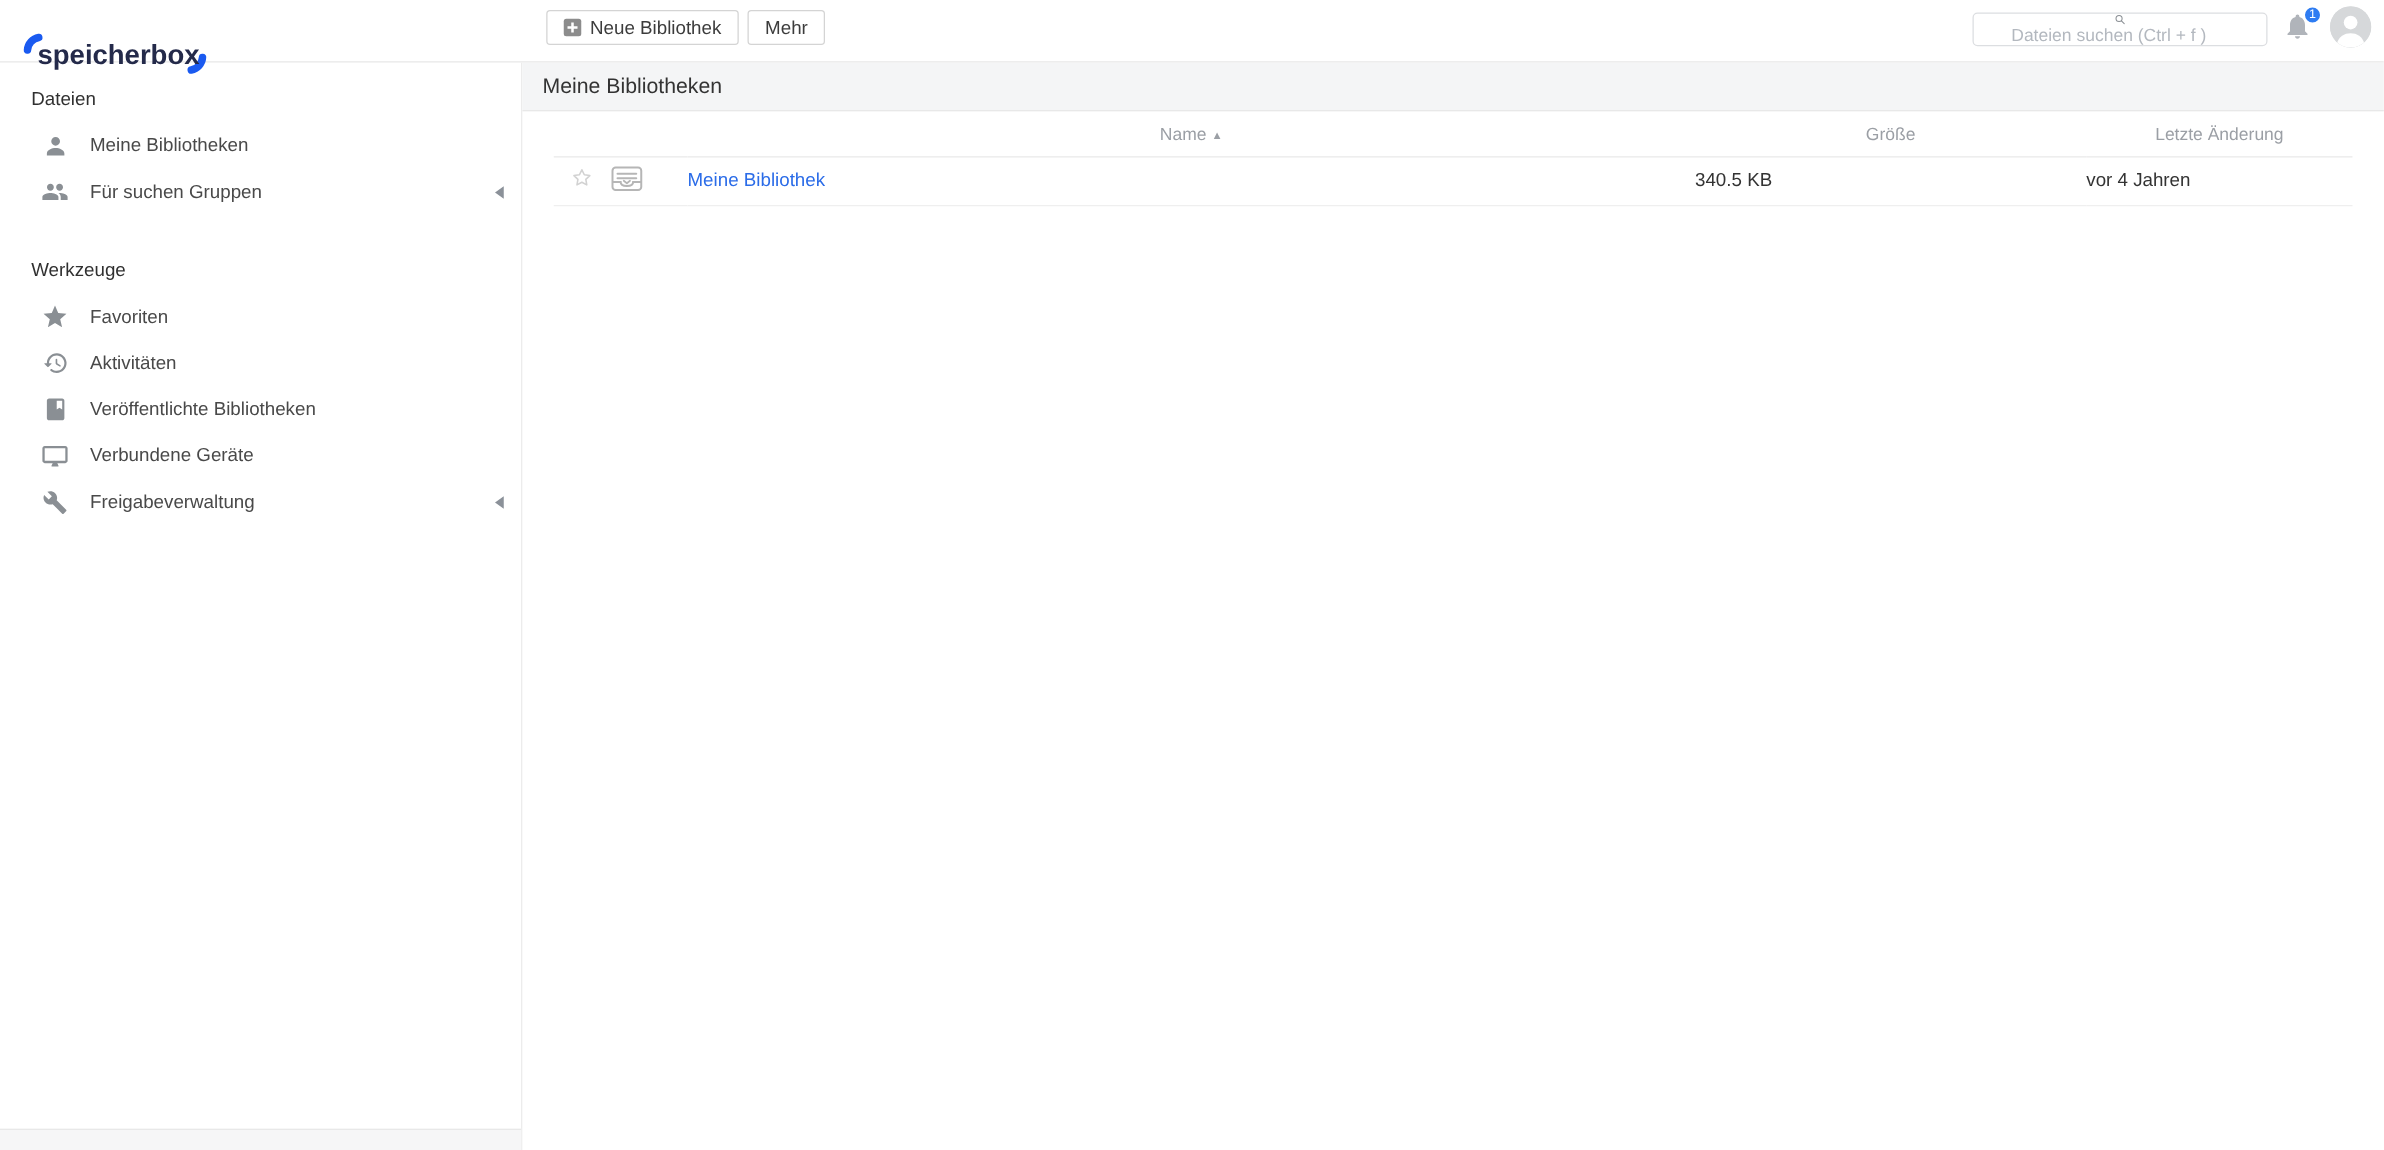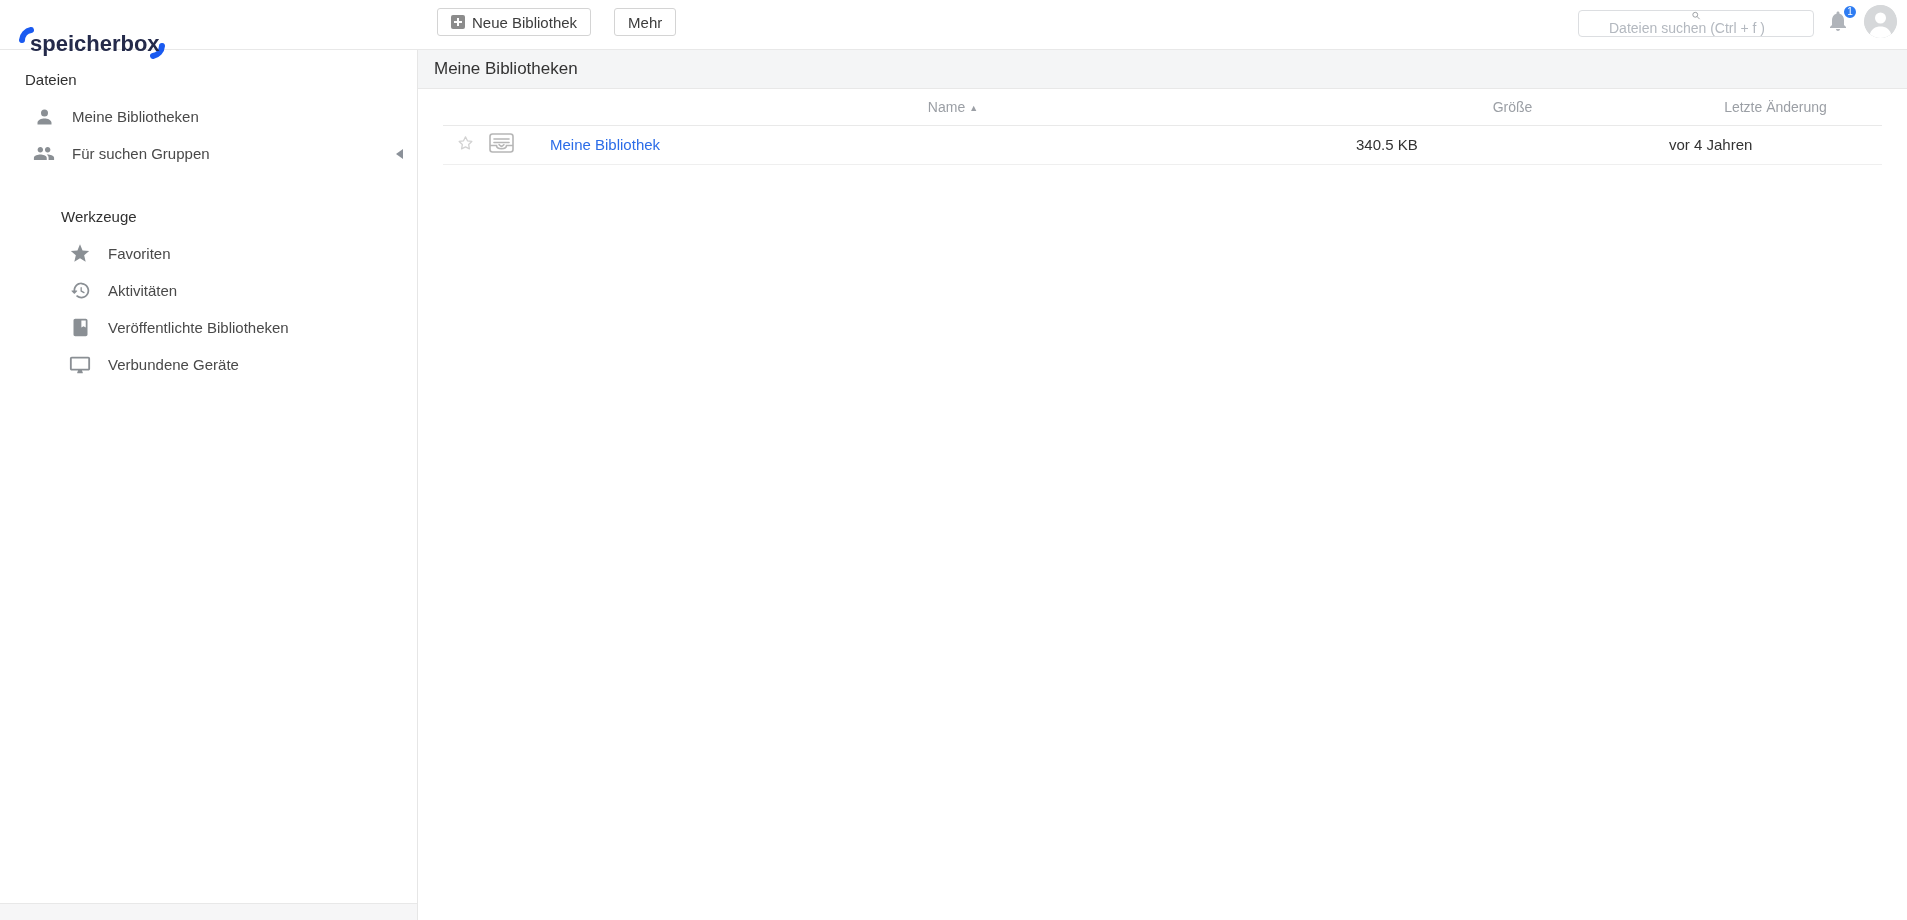--- a/index.html
+++ b/index.html
@@ -5,21 +5,21 @@
   * { margin:0; padding:0; box-sizing:border-box; }
   html,body { width:1907px; height:920px; overflow:hidden; background:#fff;
               font-family:"Liberation Sans","DejaVu Sans",sans-serif; color:#333; }
 
   
   .topbar { position:absolute; left:0; top:0; width:1907px; height:50px;
             background:#fff; border-bottom:1px solid #e8e8e8; z-index:5; }
   .logo { position:absolute; left:16px; top:26px; height:34px; display:flex; align-items:center; }
   .logo svg { display:block; }
 
-  .topbar-actions { position:absolute; left:437px; top:8px; display:flex; gap:23px;justify-content:center; }
+  .topbar-actions { position:absolute; left:437px; top:8px; display:flex; gap:7px;justify-content:center; }
   .btn { height:28px; background:#fff; border:1px solid #d4d4d4; border-radius:3px;
          font-size:15px; color:#3c3c3c; display:flex; align-items:center; gap:7px;
          padding:0 13px; cursor:pointer; font-family:inherit; }
   .btn .plus-box { width:14px; height:14px; background:#8c8c8c; border-radius:2px;
                    position:relative; flex:0 0 auto; }
   .btn .plus-box::before, .btn .plus-box::after { content:""; position:absolute; background:#fff; }
   .btn .plus-box::before { left:3px; right:3px; top:6px; height:2px; }
   .btn .plus-box::after  { top:3px; bottom:3px; left:6px; width:2px; }
 
   .search-wrap { position:absolute; left:1578px; top:10px; width:236px; height:27px;
@@ -136,21 +136,21 @@
       <span class="s-icon">
         <svg width="23" height="23" viewBox="0 0 24 24">
             <path fill="#8a8f94" d="M16 11c1.66 0 2.99-1.34 2.99-3S17.66 5 16 5s-3 1.34-3 3 1.34 3 3 3zm-8 0c1.66 0 2.99-1.34 2.99-3S9.66 5 8 5 5 6.34 5 8s1.34 3 3 3zm0 2c-2.33 0-7 1.17-7 3.5V19h14v-2.5C15 14.17 10.33 13 8 13zm8 0c-.29 0-.62.02-.97.05 1.16.84 1.97 1.97 1.97 3.45V19h6v-2.5c0-2.33-4.67-3.5-7-3.5z"></path>
           </svg>
       </span>
       <span class="s-label">Für suchen Gruppen</span>
       <span class="collapse"></span>
     </div>
   </div>
 
-  <div class="side-section" style="padding-top:28px;margin-left:36px;">
+  <div class="side-section" style="padding-top:28px;">
     <div class="side-title">Werkzeuge</div>
 
     <div class="side-item">
       <span class="s-icon">
         <svg width="23" height="23" viewBox="0 0 24 24">
             <path fill="#8a8f94" d="M12 17.27 18.18 21l-1.64-7.03L22 9.24l-7.19-.61L12 2 9.19 8.63 2 9.24l5.46 4.73L5.82 21z"></path>
           </svg>
       </span>
       <span class="s-label">Favoriten</span>
     </div>
@@ -175,20 +175,29 @@
 
     <div class="side-item">
       <span class="s-icon">
         <svg width="22" height="22" viewBox="0 0 24 24">
             <path fill="#8a8f94" d="M21 3H3c-1.1 0-2 .9-2 2v11c0 1.1.9 2 2 2h7l-1 2v1h6v-1l-1-2h7c1.1 0 2-.9 2-2V5c0-1.1-.9-2-2-2zm0 13H3V5h18v11z"></path>
           </svg>
       </span>
       <span class="s-label">Verbundene Geräte</span>
     </div>
 
+    <div class="side-item">
+      <span class="s-icon">
+        <svg width="20" height="20" viewBox="0 0 24 24">
+            <path fill="#8a8f94" d="M22.7 19 13.6 9.9c.9-2.3.4-5-1.5-6.9-2-2-5-2.4-7.4-1.3L9 6 6 9 1.6 4.7C.4 7.1.9 10.1 2.9 12.1c1.9 1.9 4.6 2.4 6.9 1.5l9.1 9.1c.4.4 1 .4 1.4 0l2.3-2.3c.5-.4.5-1.1.1-1.4z"></path>
+          </svg>
+      </span>
+      <span class="s-label">Freigabeverwaltung</span>
+      <span class="collapse"></span>
+    </div>
   </div>
 
   <div class="side-footer"></div>
 </div>
 
 <div class="main">
 
   <div class="path-bar">
     <h2>Meine Bibliotheken</h2>
   </div>

